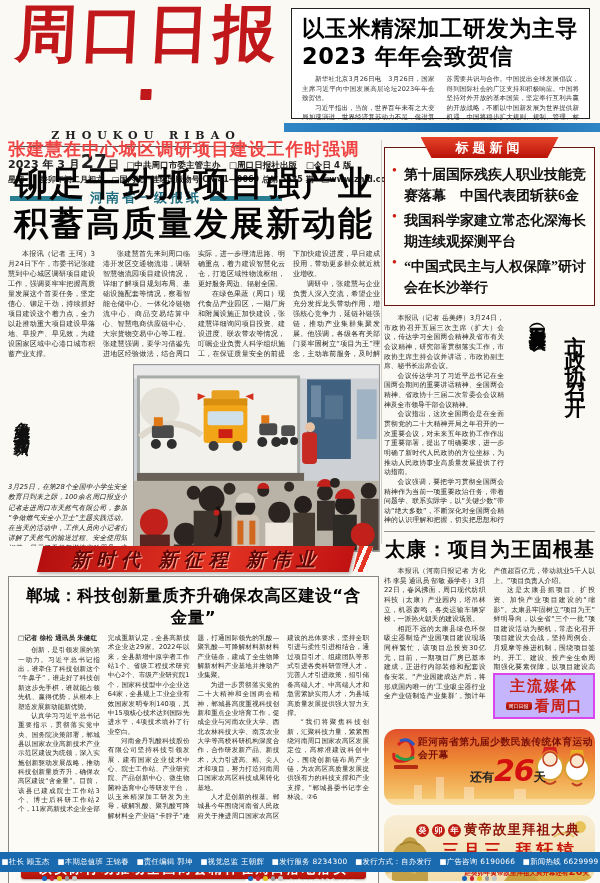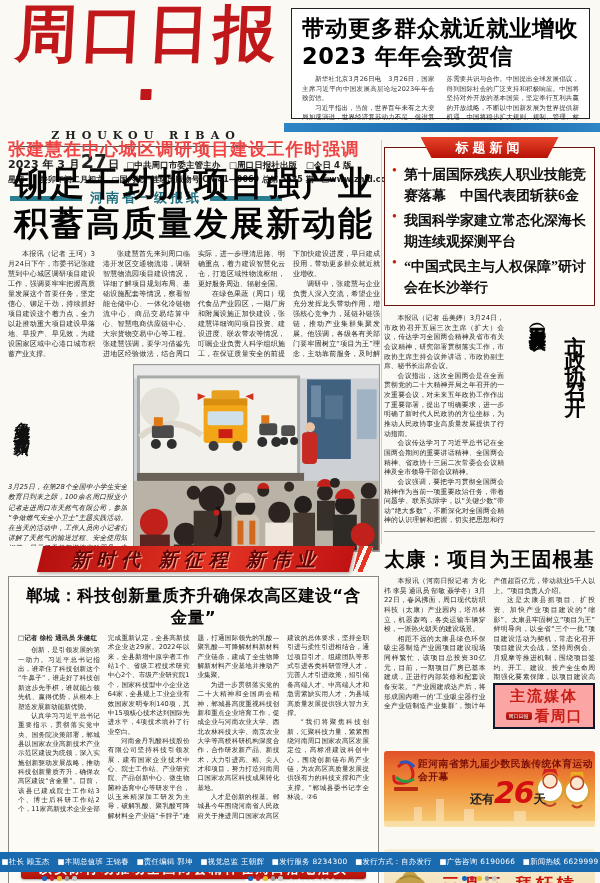--- a/index.html
+++ b/index.html
@@ -54,30 +54,30 @@
 
   .zhengxie{display:flex;margin-top:8px;height:212px;}
   .zx-text{width:120px;font-size:6.8px;line-height:1.42;text-align:justify;overflow:hidden;color:#2a2a2a;}
   .zx-text p{margin:0;text-indent:2em;}
   .zx-head{flex:1;writing-mode:vertical-rl;text-align:start;font-weight:900;color:#050505;line-height:1.95;padding-left:2px;}
   .zx-head .l1{display:block;font-size:21px;letter-spacing:16px;padding-top:4px;}
   .zx-head .l2{display:block;font-size:17px;letter-spacing:.5px;}
 
   .rail-divider{border-top:1px solid #9a958c;margin:5px 0 4px;}
   .taikang{position:relative;}
-  .tk-headline{font-size:20px;font-weight:900;text-align:center;letter-spacing:1px;color:#050505;margin:14px 0 4px;}
+  .tk-headline{font-size:20px;font-weight:900;text-align:right;letter-spacing:1px;color:#050505;margin:4px 0 4px;}
   .tk-body{column-count:2;column-gap:8px;font-size:6.8px;line-height:1.42;text-align:justify;height:152px;overflow:hidden;color:#2a2a2a;}
   .tk-body p{margin:0;text-indent:2em;}
-  .media-box{position:absolute;right:0;bottom:0;width:102px;height:46px;background:#fca5a5;border:2px solid #0f172a;box-sizing:border-box;text-align:center;padding-top:3px;}
+  .media-box{position:absolute;right:0;bottom:0;width:102px;height:46px;background:#c4b5fd;border:2px solid #d946ef;box-sizing:border-box;text-align:center;padding-top:3px;}
   .media-box .m1{font-size:15px;font-weight:900;color:#c81e14;letter-spacing:2px;line-height:1.1;}
   .media-box .m2{display:flex;align-items:center;justify-content:center;gap:3px;margin-top:2px;}
   .media-badge{display:inline-block;background:linear-gradient(180deg,#d8281e,#8e0f08);color:#fff;font-size:5px;line-height:6px;padding:1px 3px;border-radius:2px;}
   .media-box .m2 b{font-size:15px;font-weight:900;color:#c81e14;letter-spacing:1px;}
 
-  .ad{position:relative;overflow:hidden;border-radius:3px;margin-top:22px;}
+  .ad{position:relative;overflow:hidden;border-radius:13px;margin-top:10px;}
   .ad-sports{height:76px;background:linear-gradient(180deg,#e2512b 0%,#ef8f36 45%,#f6d27c 100%);}
   .ad-sports .hl{position:absolute;top:7px;left:34px;font-size:9.8px;font-weight:900;color:#7a1008;letter-spacing:.5px;}
   .ad-sports .count{position:absolute;top:24px;left:86px;color:#222;font-size:12px;font-weight:900;}
   .ad-sports .count b{font-size:30px;color:#d40f0f;font-style:italic;letter-spacing:-1px;}
   .ad-sports svg{position:absolute;left:0;top:0;}
 
   .ad-baizu{height:66px;background:linear-gradient(180deg,#f8eed6,#f2ddab);}
   .ad-baizu svg{position:absolute;left:0;top:0;}
   .bz-line1{position:absolute;top:6px;left:32px;display:flex;align-items:center;gap:3px;}
   .bz-seal{width:13px;height:13px;border-radius:50%;background:#c01d12;color:#fff;font-size:8px;line-height:13px;text-align:center;font-weight:700;}
@@ -126,21 +126,21 @@
     </div>
     <div class="date-line2">星期一　癸卯年闰二月初六　□国内统一连续出版物号 CN 41—0069 总第 5535 期　□www.zhld.com</div>
     <div class="grade">
         <i></i>
         <span>河南省一级报纸</span>
         <i></i>
       </div>
   </div>
 
   <div class="greeting-box">
-    <h2><span>带动更多群众就近就业增收</span><br><span>2023 年年会致贺信</span></h2>
+    <h2><span>以玉米精深加工研发为主导</span><br><span>2023 年年会致贺信</span></h2>
     <div class="greet-body">
       <p>新华社北京3月26日电　3月26日，国家主席习近平向中国发展高层论坛2023年年会致贺信。</p>
       <p>习近平指出，当前，世界百年未有之大变局加速演进，世界经济复苏动力不足，促进复苏需要共识与合作。中国提出全球发展倡议，得到国际社会的广泛支持和积极响应。中国将坚持对外开放的基本国策，坚定奉行互利共赢的开放战略，不断以中国新发展为世界提供新机遇，中国将稳步扩大规则、规制、管理、标准等制度型开放，推动各国各方共享制度型开放机遇。</p>
 
     </div>
   </div>
   <div class="blue-bar"></div>
 
   <div class="main-left">
     <div class="kicker">张建慧在中心城区调研项目建设工作时强调</div>
@@ -243,22 +243,22 @@
       <ul>
         <li>第十届国际残疾人职业技能竞赛落幕　中国代表团斩获6金</li>
         <li>我国科学家建立常态化深海长期连续观探测平台</li>
         <li>“中国式民主与人权保障”研讨会在长沙举行</li>
       </ul>
     </div>
 
     <div class="zhengxie">
       <div class="zx-text">
         <p>本报讯（记者 岳美婷）3月24日，市政协召开五届三次主席（扩大）会议，传达学习全国两会精神及省市有关会议精神，研究部署贯彻落实工作，市政协主席主持会议并讲话，市政协副主席、秘书长出席会议。</p>
+        <p>会议传达学习了习近平总书记在全国两会期间的重要讲话精神、全国两会精神、省政协十三届二次常委会会议精神及全市领导干部会议精神。</p>
         <p>会议指出，这次全国两会是在全面贯彻党的二十大精神开局之年召开的一次重要会议，对未来五年政协工作作出了重要部署，提出了明确要求，进一步明确了新时代人民政协的方位坐标，为推动人民政协事业高质量发展提供了行动指南。</p>
-        <p>会议传达学习了习近平总书记在全国两会期间的重要讲话精神、全国两会精神、省政协十三届二次常委会会议精神及全市领导干部会议精神。</p>
         <p>会议强调，要把学习贯彻全国两会精神作为当前一项重要政治任务，带着问题学、联系实际学，以“关键少数”带动“绝大多数”，不断深化对全国两会精神的认识理解和把握，切实把思想和行动统一到全国两会精神上来。要将学习全国两会精神同学习贯彻省政协十三届二次常委会会议精神、全市领导干部会议精神结合起来，奋力在现代化周口建设中展现政协担当，推动全国两会精神在周口政协系统落地落实。</p>
 
       </div>
       <div class="zx-head">
         <span class="l1">市政协召开</span>
         <span class="l2">五届三次主席（扩大）会议</span>
       </div>
     </div>
 
     <div class="rail-divider"></div>

